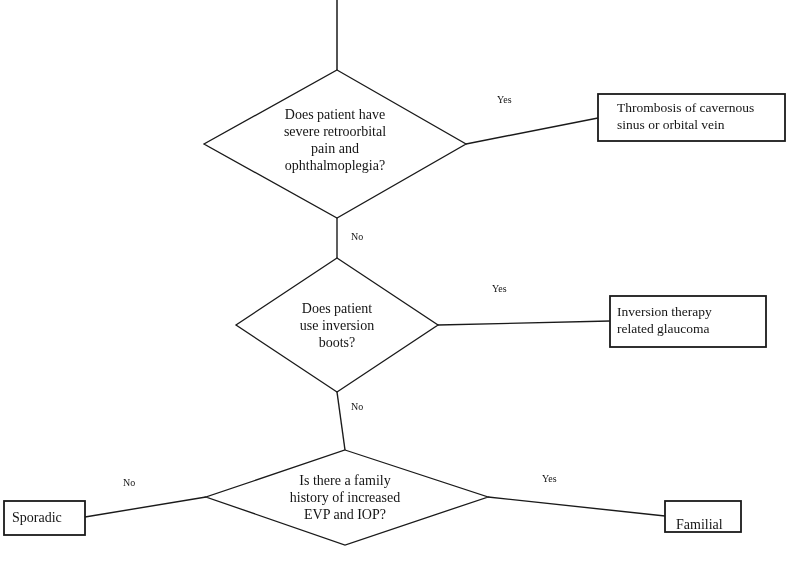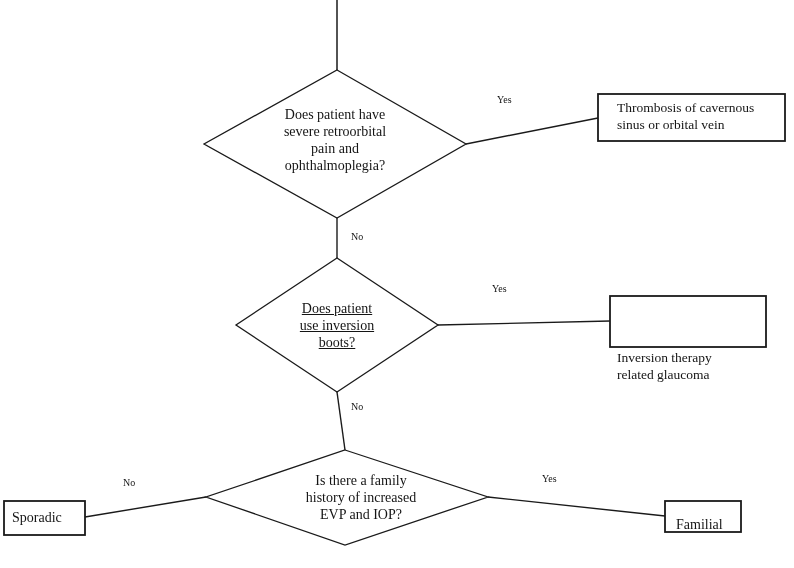--- a/index.html
+++ b/index.html
@@ -67,27 +67,27 @@
 
       <rect x="598" y="94" width="187" height="47" stroke-width="1.8"></rect>
       <rect x="610" y="296" width="156" height="51" stroke-width="1.8"></rect>
       <rect x="665" y="501" width="76" height="31" stroke-width="1.8"></rect>
       <rect x="4" y="501" width="81" height="34" stroke-width="1.8"></rect>
     </g>
   </svg>
 
   <div class="node-text" style="left:273px; top:106px; width:124px;">Does patient have severe retroorbital pain and ophthalmoplegia?</div>
 
-  <div class="node-text" style="left:291px; top:300px; width:92px;text-decoration:underline;">Does patient use inversion boots?</div>
+  <div class="node-text" style="left:291px; top:300px; width:92px;">Does patient use inversion boots?</div>
 
-  <div class="node-text" style="left:296px; top:472px; width:130px;">Is there a family history of increased EVP and IOP?</div>
+  <div class="node-text" style="left:280px; top:472px; width:130px;">Is there a family history of increased EVP and IOP?</div>
 
   <div class="box-text" style="left:599px; top:99px; width:155px;margin-left:18px;">Thrombosis of cavernous sinus or orbital vein</div>
 
-  <div class="box-text" style="left:617px; top:303px; width:115px;margin-top:46px;">Inversion therapy related glaucoma</div>
+  <div class="box-text" style="left:617px; top:303px; width:115px;">Inversion therapy related glaucoma</div>
 
   <div class="terminal-text" style="left:676px; top:509px;margin-top:8px;">Familial</div>
 
   <div class="terminal-text" style="left:12px; top:510px;">Sporadic</div>
 
   <div class="edge-label" style="left:497px; top:92px;">Yes</div>
 
   <div class="edge-label" style="left:351px; top:229px;">No</div>
 
   <div class="edge-label" style="left:492px; top:281px;">Yes</div>

